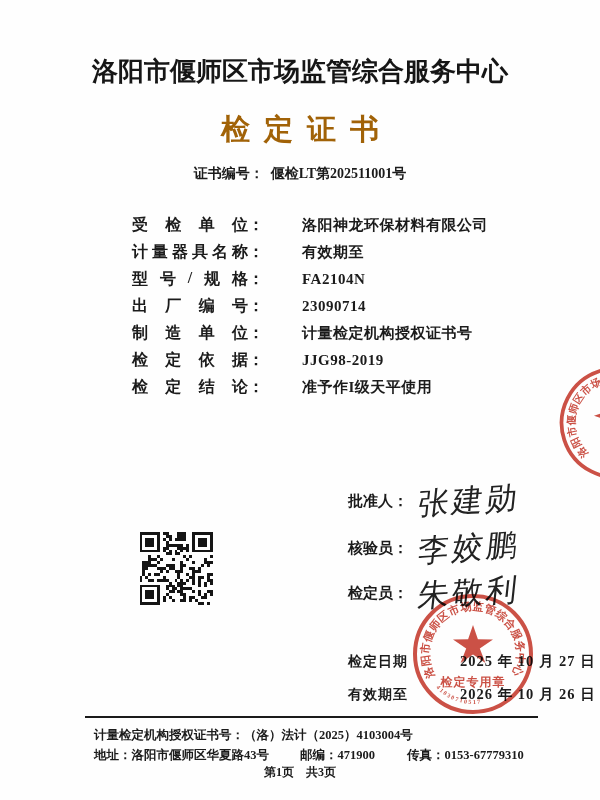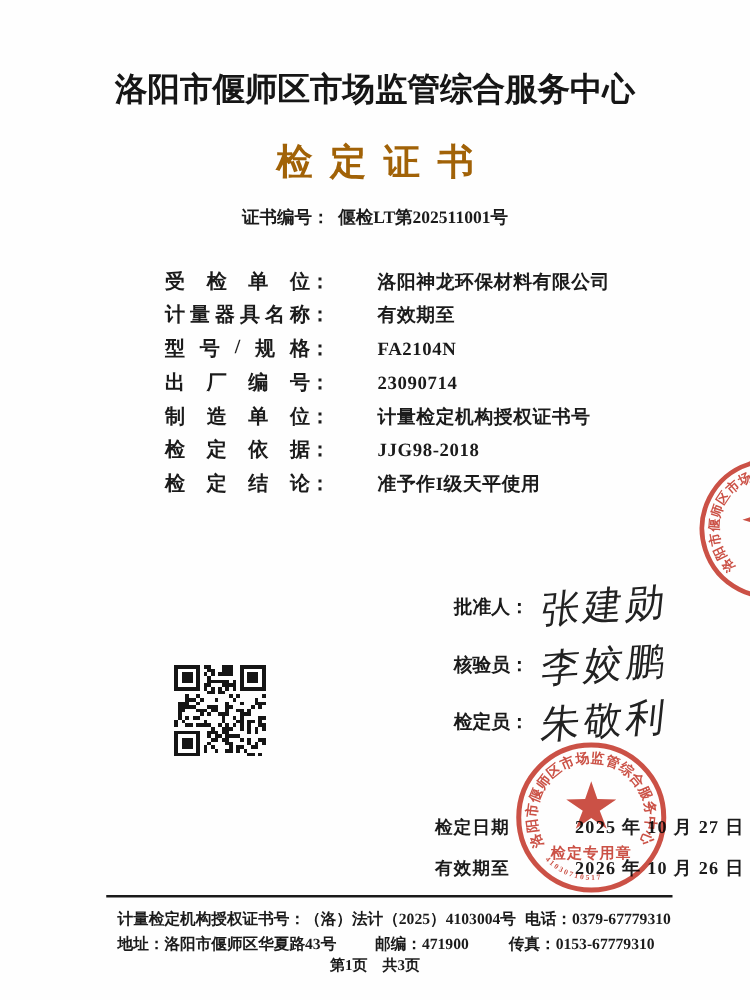--- a/index.html
+++ b/index.html
@@ -27,21 +27,21 @@
   .fields{position:absolute;left:132px;top:215px;width:420px;}
   .frow{display:flex;align-items:baseline;height:16px;margin-bottom:11px;}
   .frow.gap{margin-top:3px;}
   .flabel{
     display:inline-flex;justify-content:space-between;width:116px;
     font-size:16px;font-weight:bold;white-space:nowrap;
   }
   .fcolon{font-size:16px;font-weight:bold;}
   .fvalue{font-size:15px;font-weight:bold;margin-left:38px;letter-spacing:0.5px;white-space:nowrap;}
   
-  .sigs{position:absolute;left:348px;top:468px;margin-left:15px;}
+  .sigs{position:absolute;left:348px;top:484px;}
   .sigrow{display:flex;align-items:center;height:34px;margin-bottom:13px;}
   .sigrow:nth-child(2){margin-bottom:11px;}
   .siglabel{font-size:15px;font-weight:bold;white-space:nowrap;}
   .signame{
     display:inline-block;font-size:31px;font-weight:400;margin-left:10px;
     transform:rotate(-4deg) skewX(-10deg);letter-spacing:3px;color:#222;
     white-space:nowrap;
   }
   
   .qr{position:absolute;left:136px;top:532px;width:80px;height:73px;}
@@ -136,21 +136,21 @@
       <span class="fvalue">计量检定机构授权证书号</span>
     </div>
     <div class="frow gap">
       <span class="flabel">
           <span>检</span>
           <span>定</span>
           <span>依</span>
           <span>据</span>
         </span>
         <span class="fcolon">：</span>
-      <span class="fvalue">JJG98-2018</span>
+      <span class="fvalue">JJG98-2019</span>
     </div>
     <div class="frow gap">
       <span class="flabel">
           <span>检</span>
           <span>定</span>
           <span>结</span>
           <span>论</span>
         </span>
         <span class="fcolon">：</span>
       <span class="fvalue">准予作I级天平使用</span>
@@ -393,19 +393,18 @@
         <path id="arcEdge" d="M 25.9 86 A 44 44 0 1 1 102.1 86"></path>
       </defs>
       <circle class="sealring" cx="64" cy="64" r="58"></circle>
       <polygon class="sealfill" points="64,35 68.9,49.2 84,49.5 70.8,58.6 76.4,73 64,64.4 51.6,73 57.2,58.6 44,49.5 59.1,49.2"></polygon>
       <text class="sealtext"><textPath href="#arcEdge">洛阳市偃师区市场监管综合服务中心</textPath></text>
     </svg>
   </div>
 
   <div class="divider"></div>
   <div class="fitem f-auth">计量检定机构授权证书号：（洛）法计（2025）4103004号</div>
-  <div class="fitem f-phone">电话：0379-67779310</div>
   <div class="fitem f-addr">地址：洛阳市偃师区华夏路43号</div>
   <div class="fitem f-post">邮编：471900</div>
   <div class="fitem f-fax">传真：0153-67779310</div>
   <div class="f-page">第1页　共3页</div>
 
 </div>
 
 </body></html>

